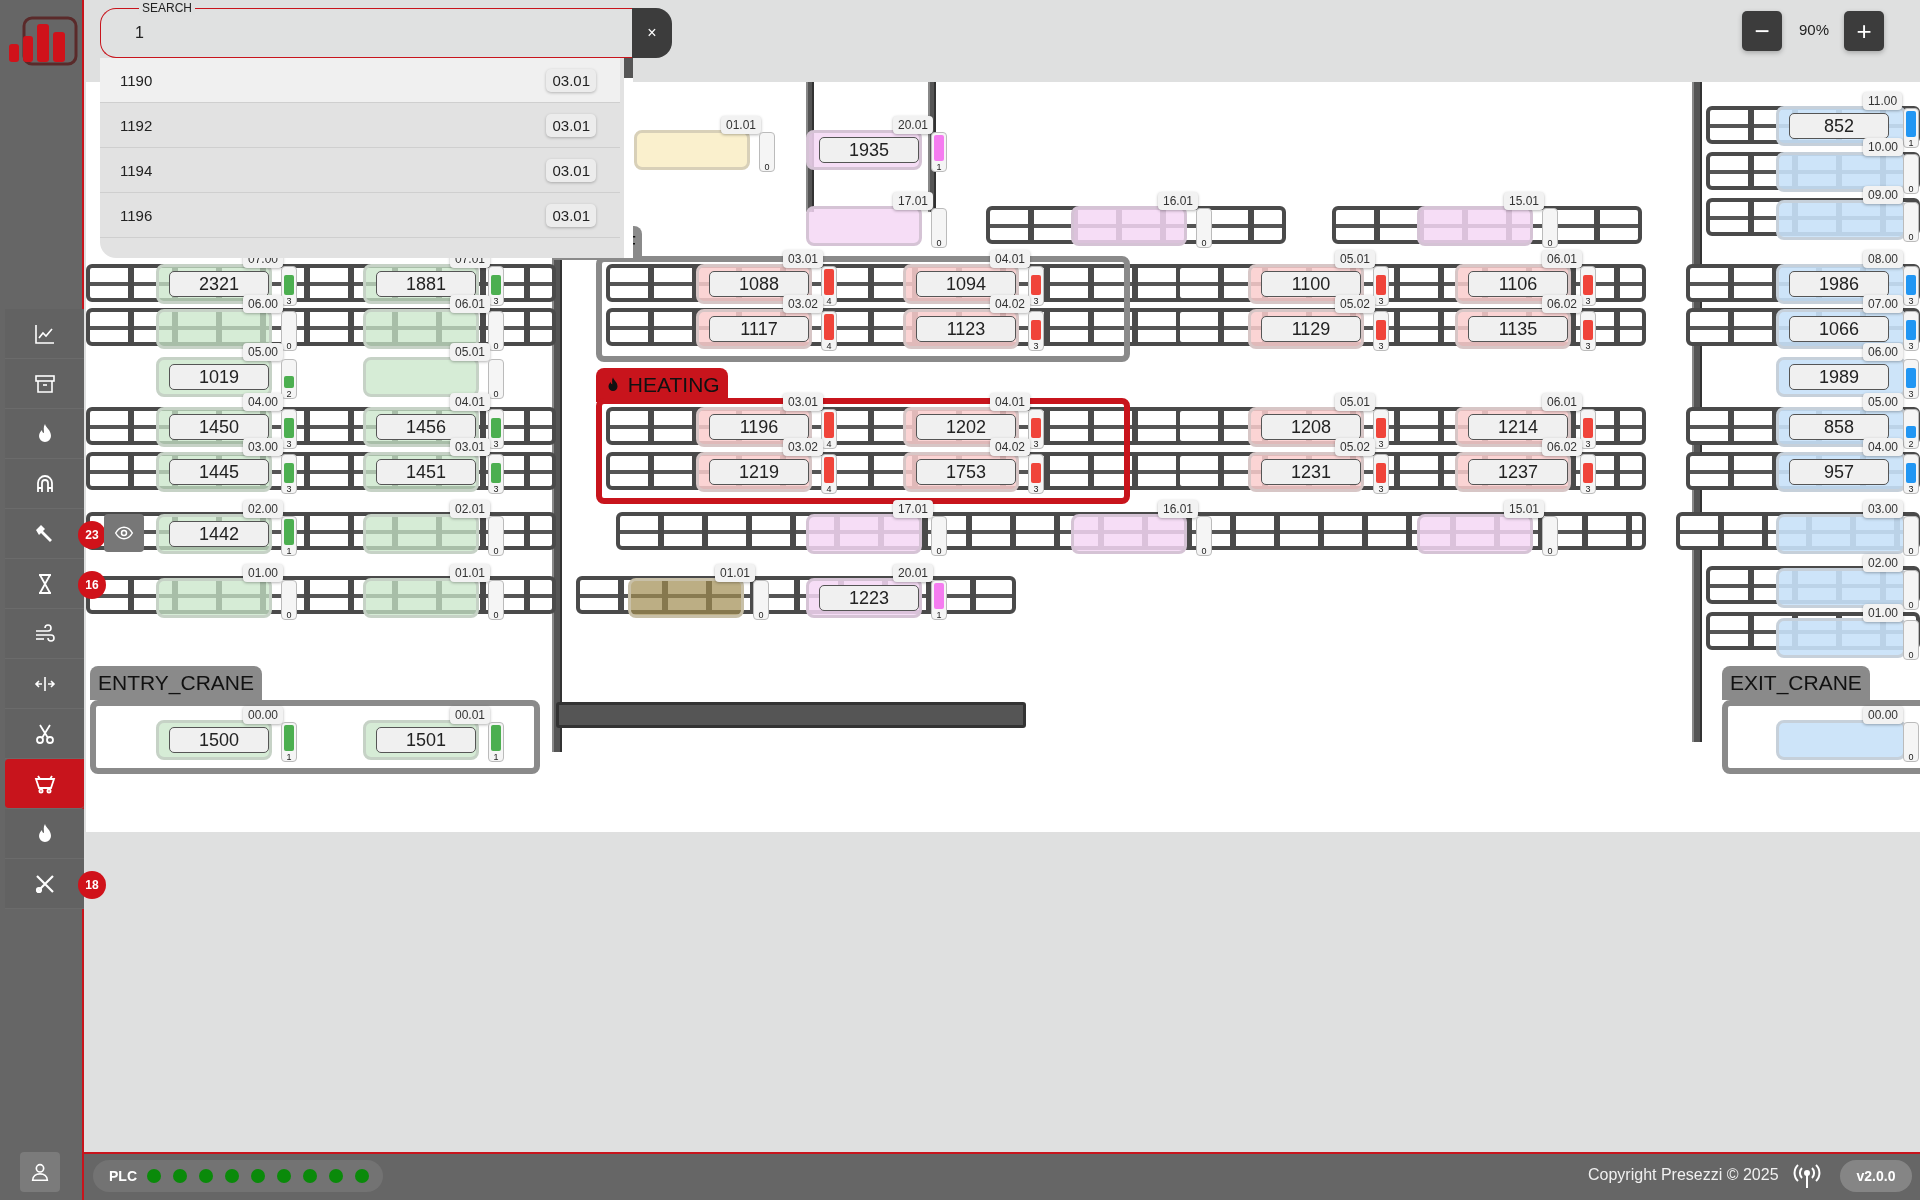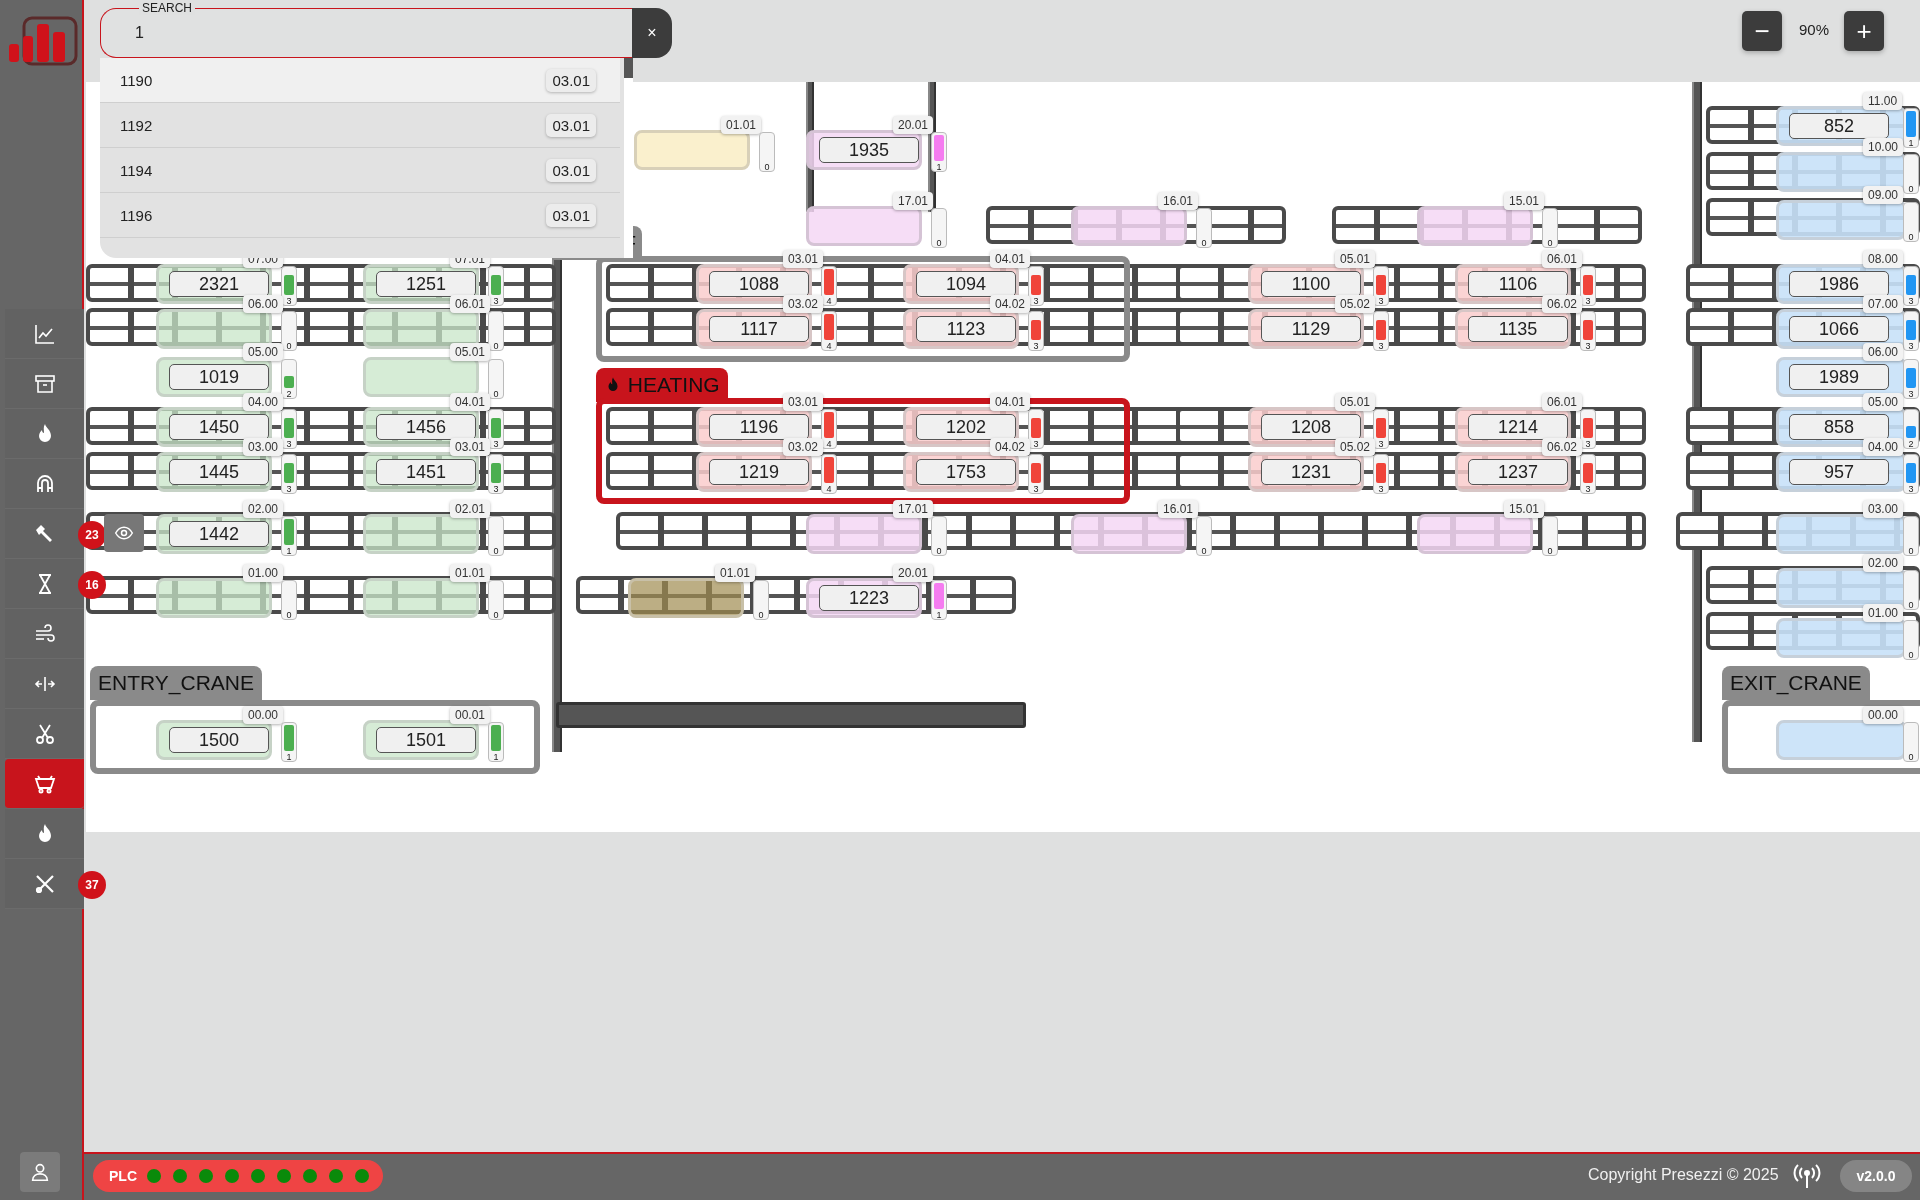--- a/index.html
+++ b/index.html
@@ -11,21 +11,21 @@
   .logo { position: absolute; left: 6px; top: 16px; width: 72px; height: 50px; }
   .nav { position: absolute; left: 5px; top: 309px; width: 79px; }
   .nav-item { position: relative; width: 79px; height: 50px; display: flex; align-items: center; justify-content: center; background: #626262; border-bottom: 1px solid #6b6b6b; cursor: pointer; }
   .nav-item.active { background: #c8141c; border-radius: 4px; }
   .nav-item svg { width: 24px; height: 24px; }
   .badge { position: absolute; right: -22px; top: 12px; width: 28px; height: 28px; border-radius: 50%; background: #d0121a; color: #fff; font-size: 12px; font-weight: bold; display: flex; align-items: center; justify-content: center; z-index: 5; }
 
   
   .bottombar { position: absolute; left: 84px; top: 1152px; width: 1836px; height: 48px; background: #666666; border-top: 2px solid #c8141c; }
   .user-btn { position: absolute; left: 20px; top: 1152px; width: 40px; height: 40px; background: #7b7b7b; border-radius: 4px; display: flex; align-items: center; justify-content: center; }
-  .plc { position: absolute; left: 93px; top: 1160px; width: 290px; height: 32px; border-radius: 16px; background: #ef4444; display: flex; align-items: center; padding-left: 16px; gap: 12px; }
+  .plc { position: absolute; left: 93px; top: 1160px; width: 290px; height: 32px; border-radius: 16px; background: #737373; display: flex; align-items: center; padding-left: 16px; gap: 12px; }
   .plc-label { color: #fff; font-weight: bold; font-size: 14px; margin-right: -2px; }
   .plc-dot { width: 14px; height: 14px; border-radius: 50%; background: #0a8a0a; }
   .copyright { position: absolute; right: 384px; top: 1166px; color: #f0f0f0; font-size: 16px; }
   .copyright { right: auto; left: 1588px; }
   .signal { position: absolute; left: 1792px; top: 1162px; width: 30px; height: 28px; }
   .version { position: absolute; left: 1840px; top: 1160px; width: 72px; height: 32px; border-radius: 16px; background: #858585; color: #fff; font-weight: bold; font-size: 14px; display: flex; align-items: center; justify-content: center; }
 
   
   .map { position: absolute; left: 86px; top: 82px; width: 1834px; height: 750px; background: #ffffff; overflow: hidden; }
   .rail { position: absolute; height: 38px; border: 4px solid #4a4a4a; border-radius: 6px;
@@ -150,21 +150,21 @@
     <div class="nav-item">
       <svg viewBox="0 0 24 24" fill="#fff">
           <path d="M12 2c1 4 6 6 6 12a6 6 0 0 1-12 0c0-3 2-5 3-6 0 2 1 3 2 3 0-3-1-6 1-9z"></path>
         </svg>
     </div>
     <div class="nav-item">
       <svg viewBox="0 0 24 24" fill="none" stroke="#fff" stroke-width="2.2">
           <path d="M4 4l16 16M20 4L4 20"></path>
           <circle cx="6" cy="18" r="2"></circle>
         </svg>
-      <span class="badge">37</span>
+      <span class="badge">18</span>
     </div>
   </div>
 </div>
 
 <div class="map">
 
   <div class="vrail" style="left:466px; top:174px; height:496px;"></div>
   <div class="vrail" style="left:1606px; top:0; height:660px;"></div>
   <div class="vrail" style="left:720px; top:0; height:130px; width:8px;"></div>
   <div class="vrail" style="left:842px; top:0; height:130px; width:8px;"></div>
@@ -204,21 +204,21 @@
 
   <div class="slot green" style="left:70px; top:182px; width:116px;">
     <span class="slot-id">2321</span>
     <span class="slot-tag" style="left:84px;">07.00</span>
     <span class="gauge" style="left:122px;">
         <span class="gauge-fill" style="top:8px; background:#4caf50;"></span>
         <span class="gauge-num">3</span>
       </span>
   </div>
   <div class="slot green" style="left:277px; top:182px; width:116px;">
-    <span class="slot-id">1251</span>
+    <span class="slot-id">1881</span>
     <span class="slot-tag" style="left:84px;">07.01</span>
     <span class="gauge" style="left:122px;">
         <span class="gauge-fill" style="top:8px; background:#4caf50;"></span>
         <span class="gauge-num">3</span>
       </span>
   </div>
   <div class="slot green" style="left:70px; top:227px; width:116px;">
     <span class="slot-tag" style="left:84px;">06.00</span>
     <span class="gauge" style="left:122px;">
         <span class="gauge-num">0</span>

